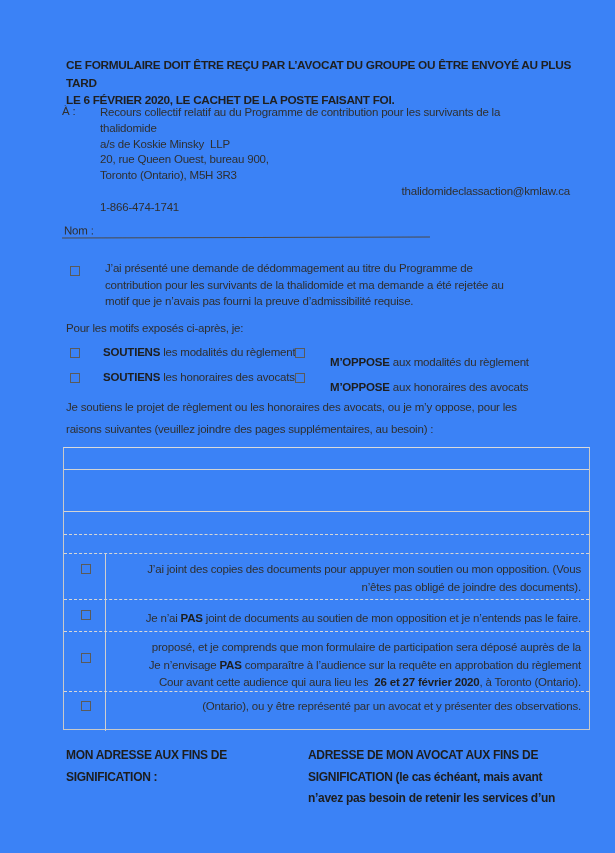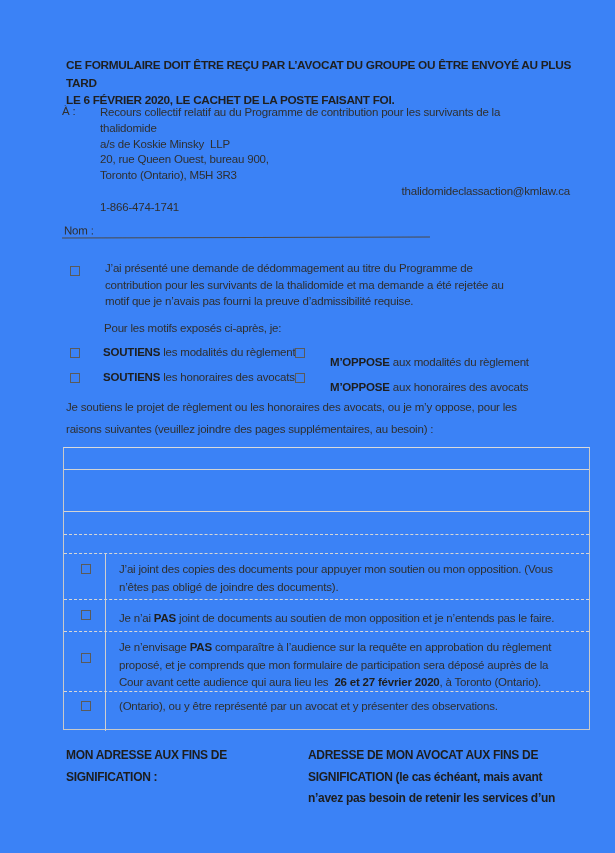--- a/index.html
+++ b/index.html
@@ -20,21 +20,21 @@
   
   .to-label{left:62px;top:105px;}
   .recipient{left:100px;top:105px;width:470px;line-height:15.8px;}
   .recipient .email{text-underline-offset:2px;text-align:right;}
   
   .nom-wrap{left:62px;top:220px;width:368px;height:17px;border-bottom:1.6px solid #4a4a4a;transform:rotate(-0.18deg);}
   .nom-wrap span{position:absolute;left:2px;bottom:1px;}
   
   .claim-cb{left:70px;top:266px;}
   .claim-text{left:105px;top:260px;width:430px;line-height:16.6px;}
-  .motifs{left:66px;top:322px;margin-left:38px;}
+  .motifs{left:66px;top:322px;}
   
   .opt-cb1{left:70px;}
   .opt-lab1{left:103px;}
   .opt-cb2{left:295px;}
   .opt-lab2{left:330px;margin-top:10px;}
   .row1{top:346px;} .row1cb{top:348px;}
   .row2{top:371px;} .row2cb{top:373px;}
   
   .reasons{left:66px;top:397px;width:520px;line-height:21.5px;}
   
@@ -45,21 +45,21 @@
   .r1{height:21px;}
   .r2{height:42px;border-top:1px solid #d4d4d4;}
   .r3{height:23px;border-top:1px solid #d4d4d4;}
   .r4{height:19px;border-top:1px dashed #d6d6d6;}
   .r5{height:46px;border-top:1px dashed #d6d6d6;}
   .r6{height:32px;border-top:1px dashed #d8d8d8;}
   .r7{height:60px;border-top:1px dashed #d8d8d8;}
   .r8{height:40px;border-top:1px dashed #d8d8d8;}
   .cbcell{width:42px;flex:0 0 42px;border-right:1px solid #cfcfcf;box-sizing:border-box;}
   .cbcell .cb{margin-left:17px;}
-  .txtcell{flex:1;padding-left:13px;padding-right:8px;line-height:17.6px;}
+  .txtcell{flex:1;padding-left:13px;padding-right:8px;line-height:17.6px;text-align:right;}
   .r5 .cb{margin-top:10px;} .r5 .txtcell{padding-top:7px;}
   .r6 .cb{margin-top:10px;} .r6 .txtcell{padding-top:10px;}
   .r7 .cb{margin-top:21px;} .r7 .txtcell{padding-top:7px;}
   .r8 .cb{margin-top:9px;}  .r8 .txtcell{padding-top:6px;}
   
   .foot{font-weight:700;color:#1d1d1d;font-size:12px;line-height:21.5px;letter-spacing:-0.3px;}
   .foot-left{left:66px;top:745px;width:235px;}
   .foot-right{left:308px;top:745px;width:275px;}
 </style>
 </head>
@@ -128,22 +128,22 @@
     <div class="trow r6">
       <div class="cbcell"><span class="cb"></span></div>
       <div class="txtcell">
         <div><span>Je n’ai </span><b>PAS</b><span> joint de documents au soutien de mon opposition et je n’entends pas le faire.</span></div>
       </div>
     </div>
 
     <div class="trow r7">
       <div class="cbcell"><span class="cb"></span></div>
       <div class="txtcell">
+        <div><span>proposé, et je comprends que mon formulaire de participation sera déposé auprès de la</span></div>
         <div><span>Je n’envisage </span><b>PAS</b><span> comparaître à l’audience sur la requête en approbation du règlement</span></div>
-        <div><span>proposé, et je comprends que mon formulaire de participation sera déposé auprès de la</span></div>
         <div><span>Cour avant cette audience qui aura lieu les&nbsp; </span><b>26 et 27 février 2020</b><span>, à Toronto (Ontario).</span></div>
       </div>
     </div>
 
     <div class="trow r8">
       <div class="cbcell"><span class="cb"></span></div>
       <div class="txtcell">
         <div><span>(Ontario), ou y être représenté par un avocat et y présenter des observations.</span></div>
       </div>
     </div>

